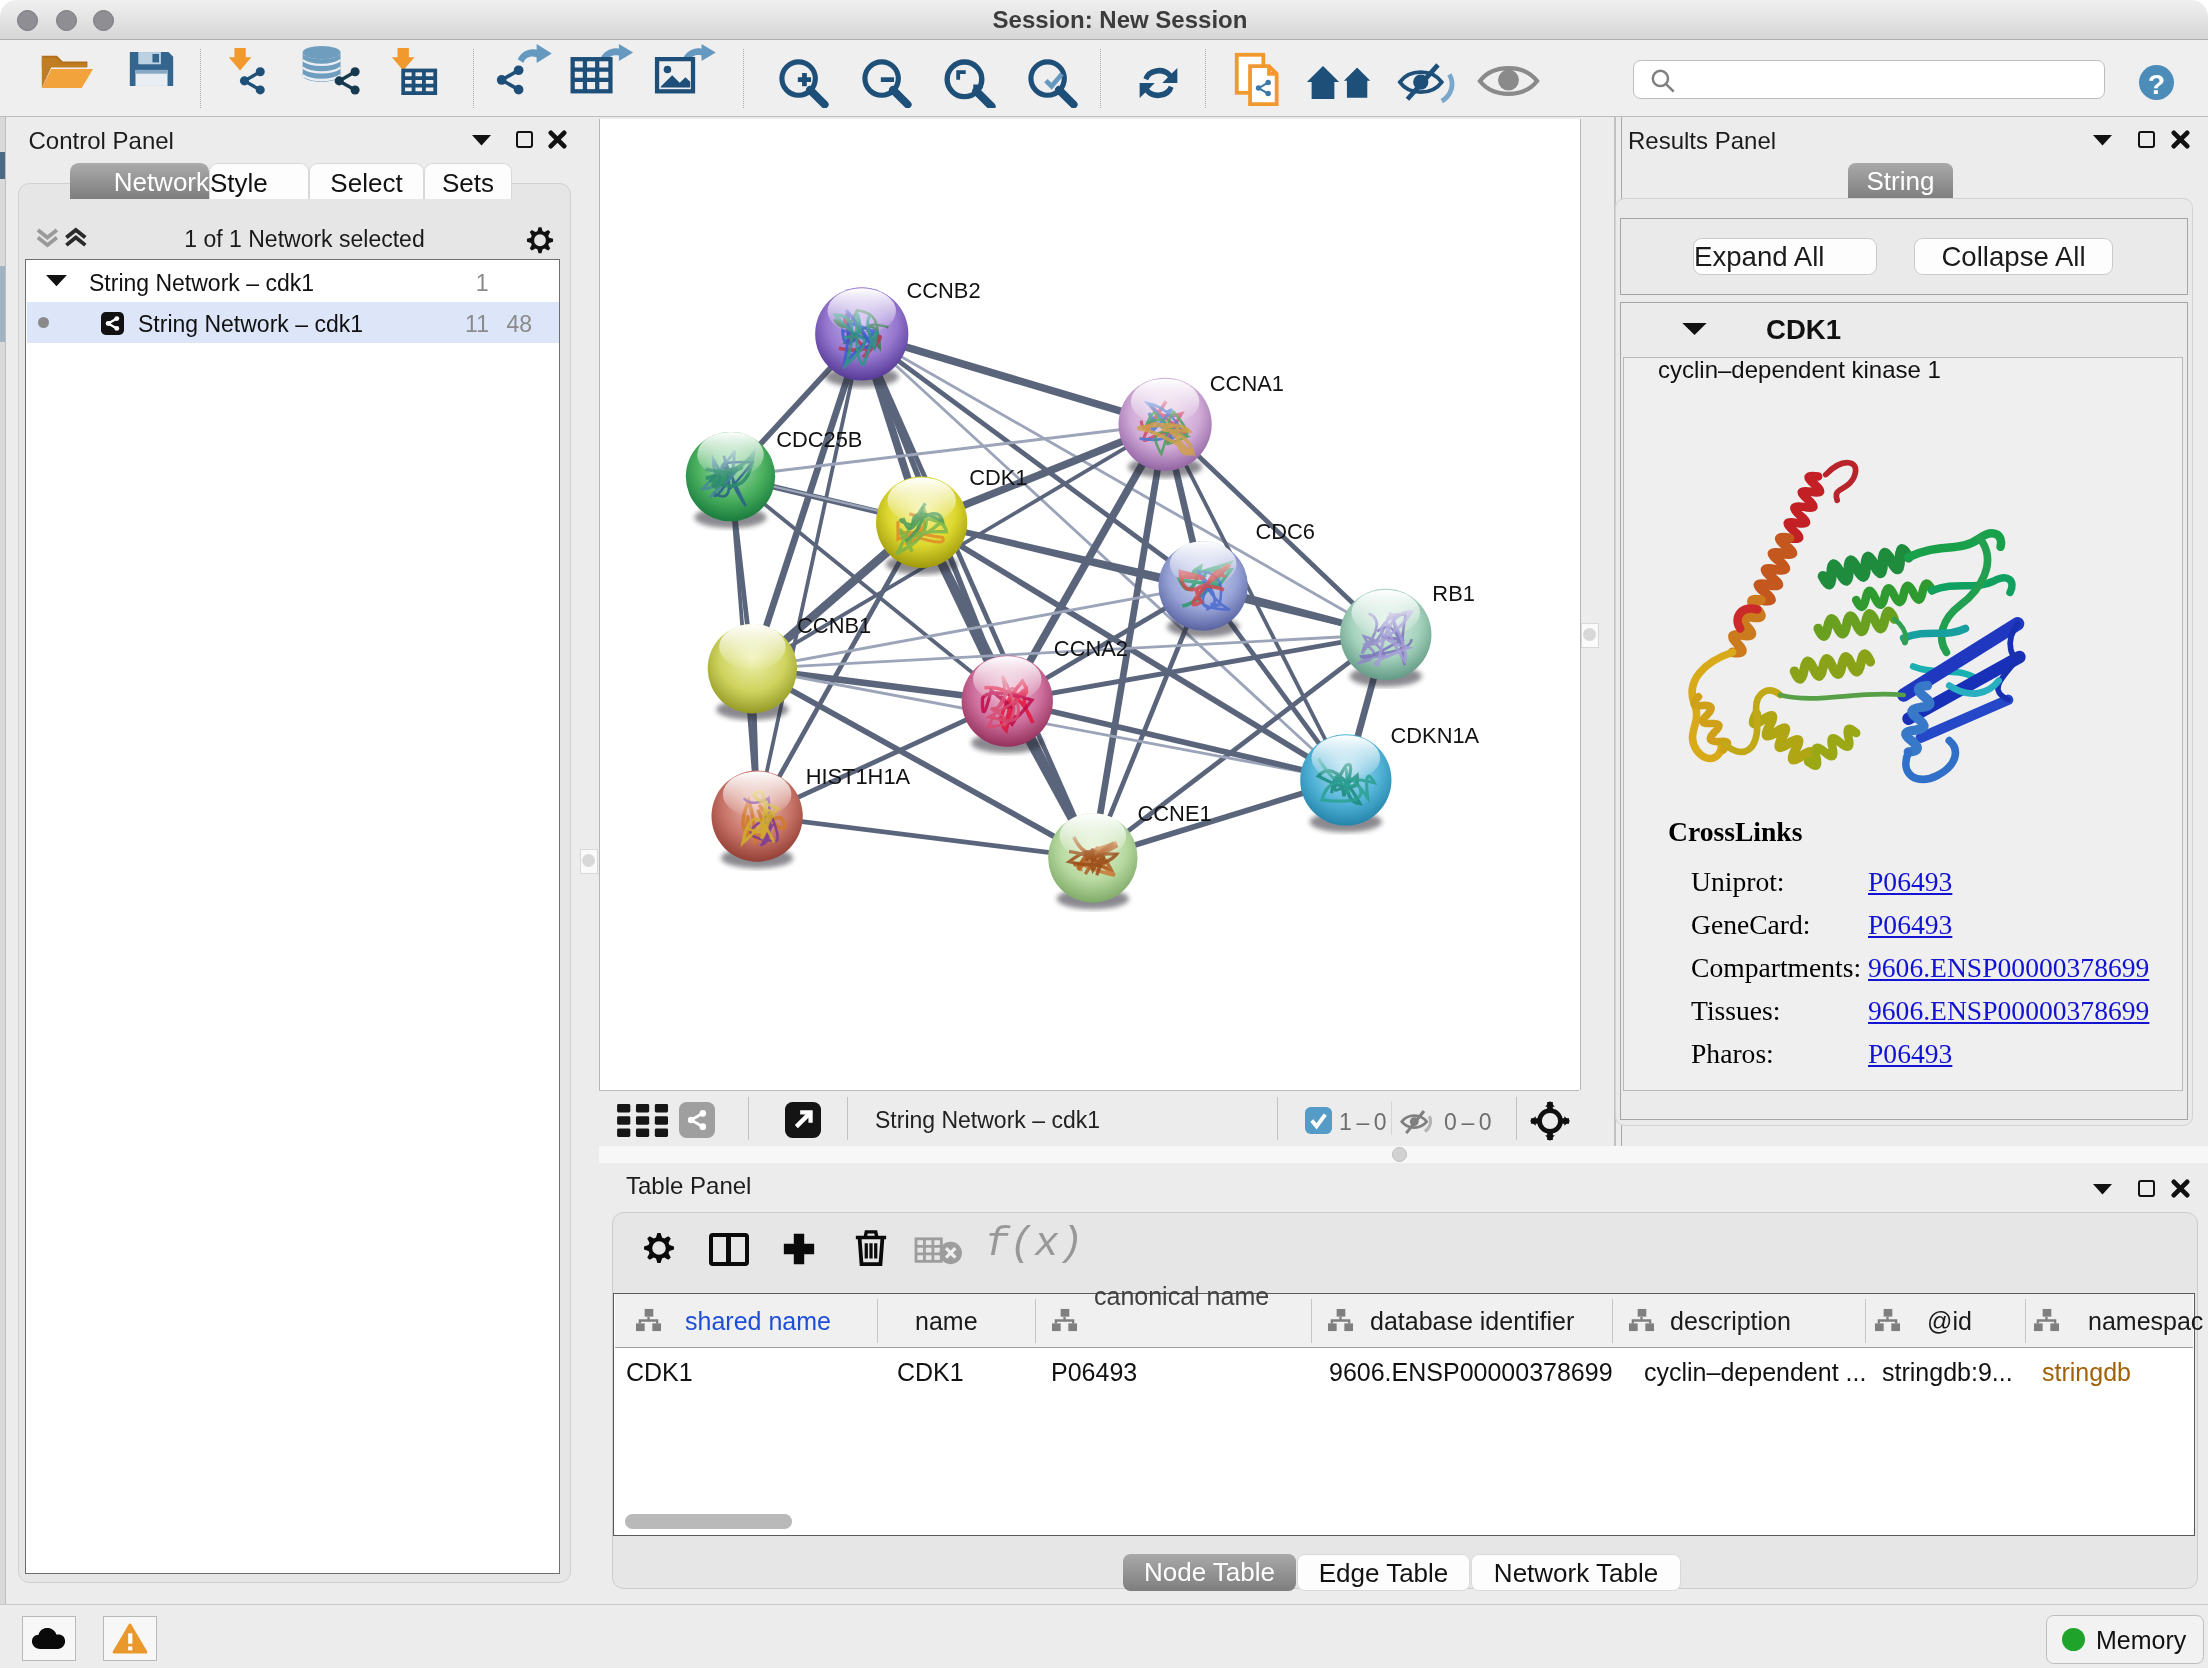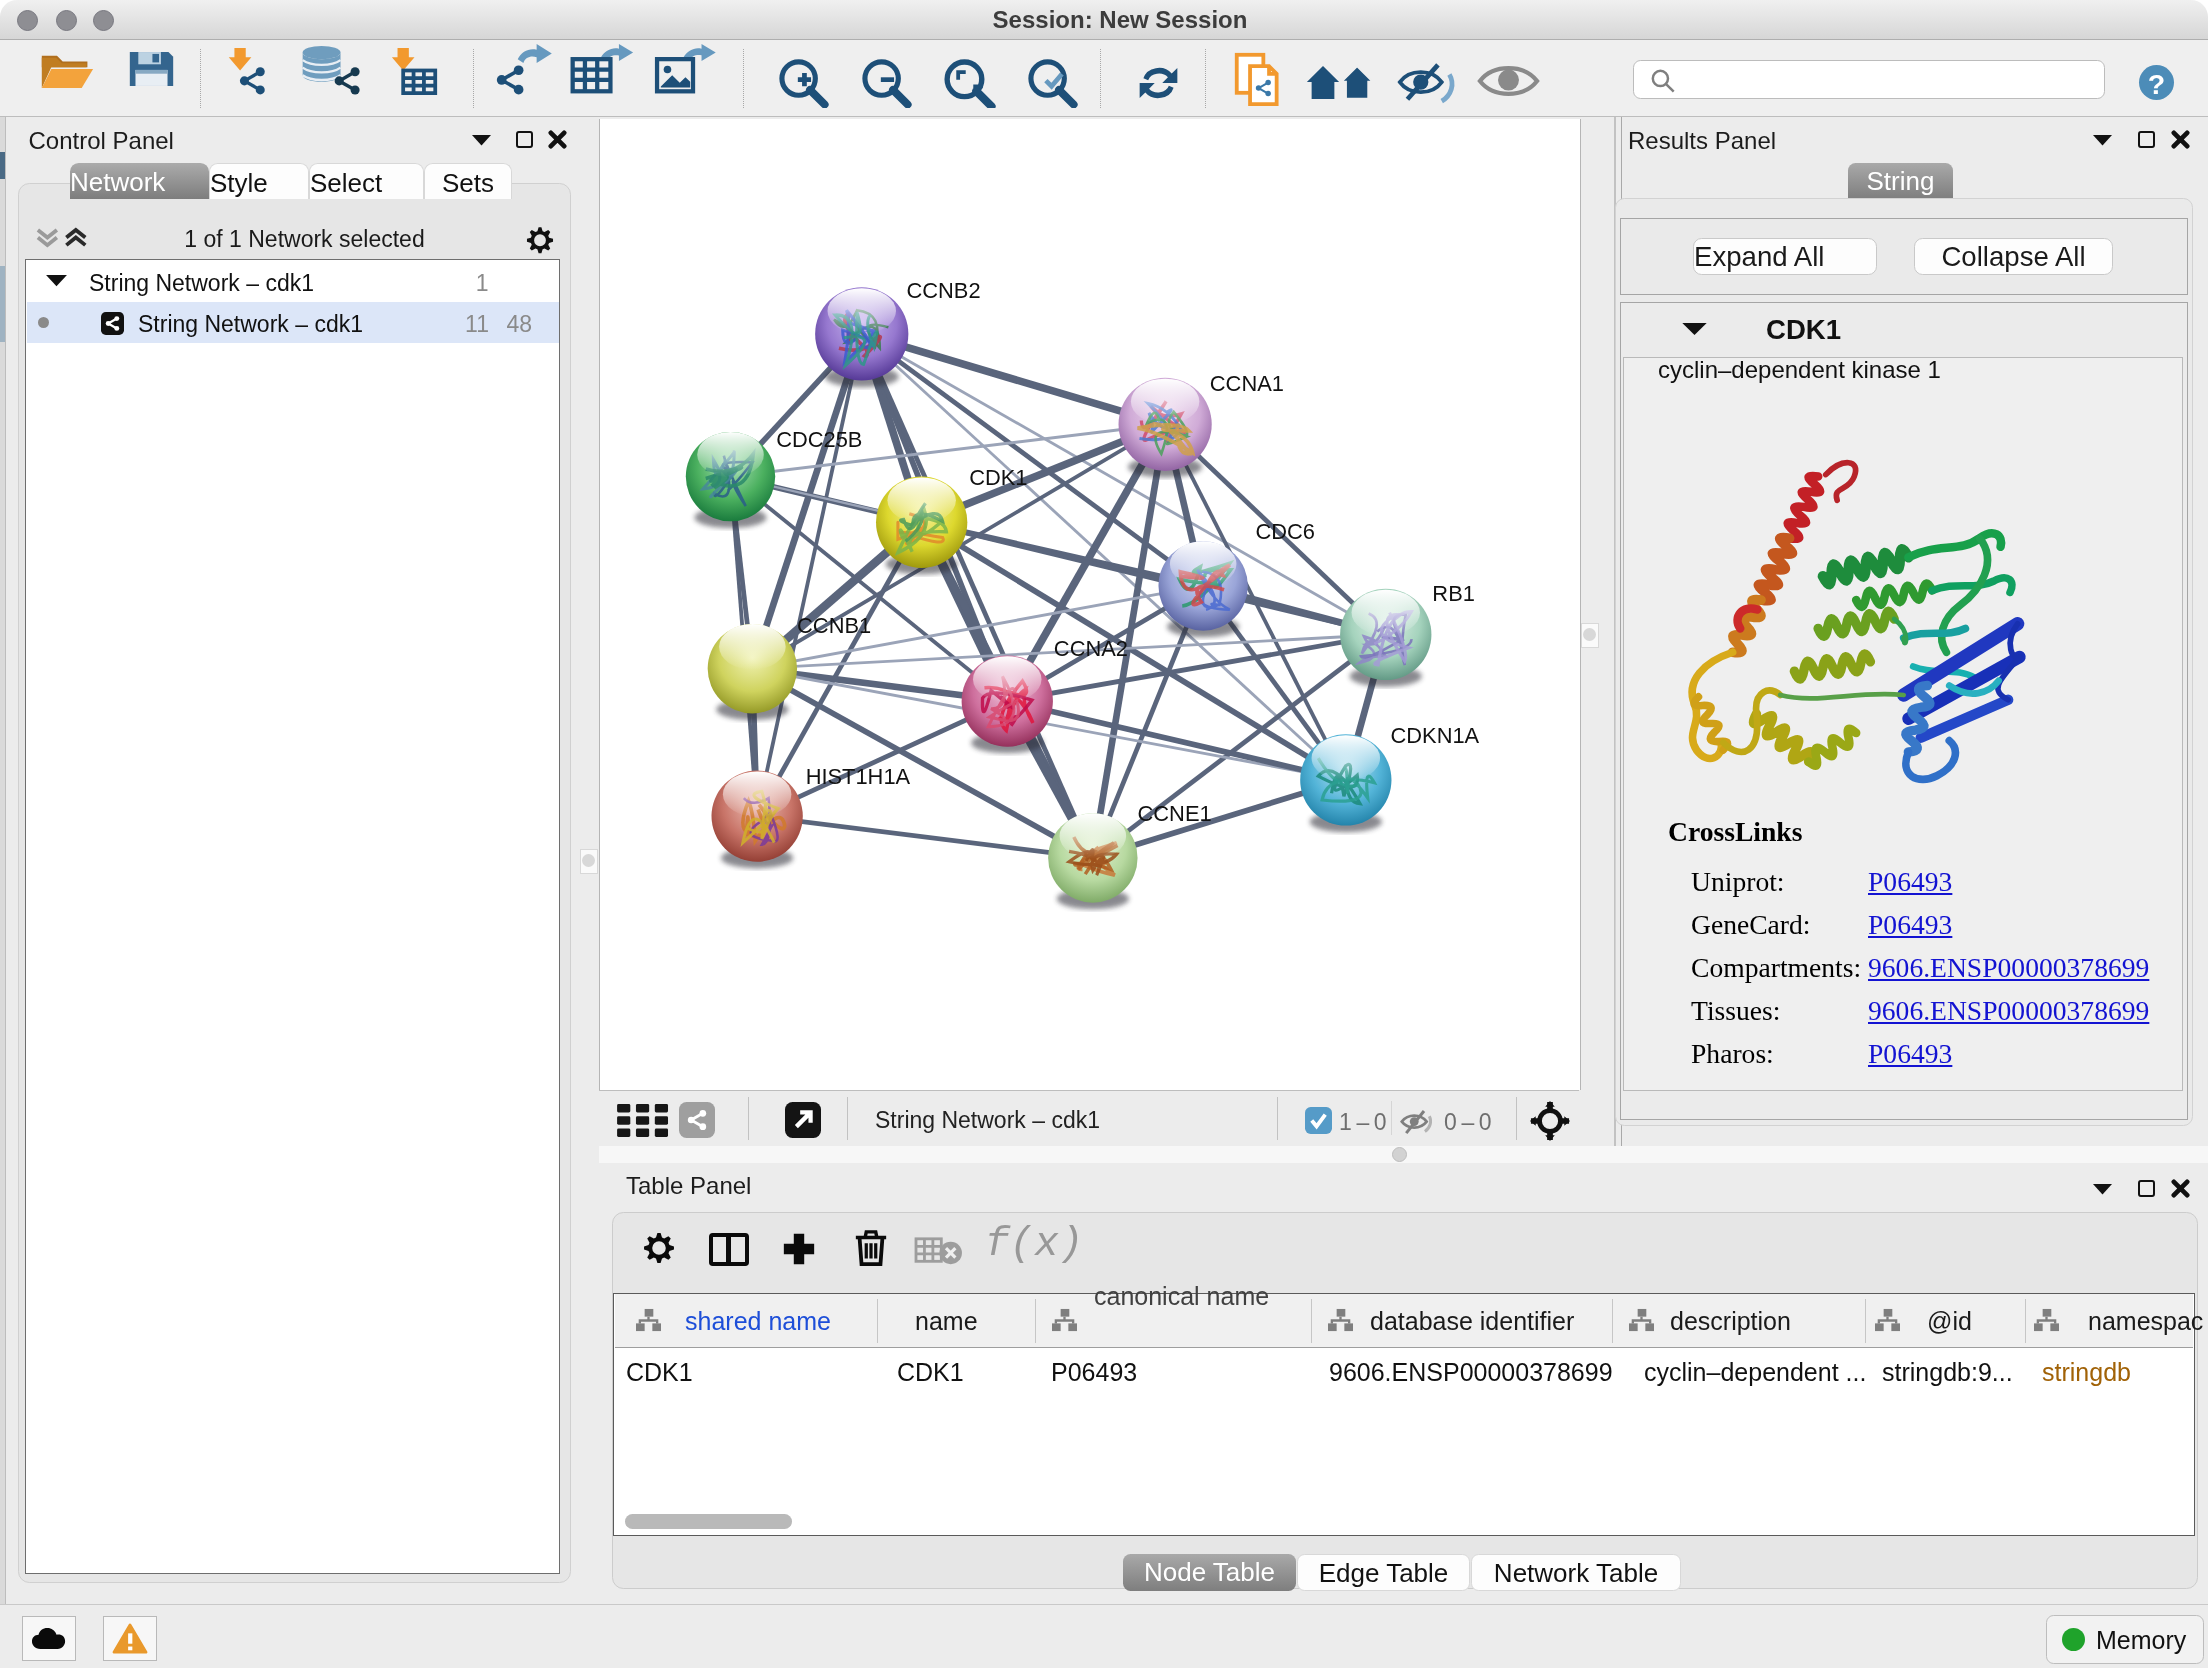--- a/index.html
+++ b/index.html
@@ -137,23 +137,23 @@
 <div style="position:absolute;left:0;top:266px;width:4.8px;height:76px;background:#9fb3c2"></div>
 <div style="position:absolute;left:28.5px;top:127px;font-size:24px;color:#1c1c1c">Control Panel</div>
 <svg style="position:absolute;left:472px;top:134px" width="19" height="12.4" viewBox="0 0 20 13">
     <polygon points="0,1 20,1 10,12" fill="#111"></polygon>
   </svg>
     <div style="position:absolute;left:516px;top:131px;width:17px;height:17px;border:2.9px solid #111;border-radius:2.9px;box-sizing:border-box"></div>
     <svg style="position:absolute;left:548px;top:130px" width="19" height="19" viewBox="0 0 20 20">
       <path d="M3 3 L17 17 M17 3 L3 17" stroke="#111" stroke-width="5" stroke-linecap="round"></path>
   </svg>
 <div style="position:absolute;left:18px;top:183px;width:553px;height:1400px;background:#e6e6e6;border:1px solid #d0d0d0;border-radius:11.4px;box-sizing:border-box"></div>
-<div style="position:absolute;left:70px;top:163px;width:139px;height:36px;border-radius:8.6px 8.6px 0 0;background:linear-gradient(#ababab,#7d7d7d);color:#fff;font-size:26px;text-align:left;line-height:38px;box-sizing:border-box">Network</div>
+<div style="position:absolute;left:70px;top:163px;width:139px;height:36px;border-radius:8.6px 8.6px 0 0;background:linear-gradient(#ababab,#7d7d7d);color:#fff;font-size:26px;text-align:right;line-height:38px;box-sizing:border-box">Network</div>
 <div style="position:absolute;left:209px;top:163px;width:100px;height:36px;border-radius:8.6px 8.6px 0 0;background:#fdfdfd;color:#111;border:1px solid #d8d8d8;border-bottom:none;font-size:26px;text-align:left;line-height:38px;box-sizing:border-box">Style</div>
-<div style="position:absolute;left:309px;top:163px;width:115px;height:36px;border-radius:8.6px 8.6px 0 0;background:#fdfdfd;color:#111;border:1px solid #d8d8d8;border-bottom:none;font-size:26px;text-align:left;line-height:38px;box-sizing:border-box">Select</div>
+<div style="position:absolute;left:309px;top:163px;width:115px;height:36px;border-radius:8.6px 8.6px 0 0;background:#fdfdfd;color:#111;border:1px solid #d8d8d8;border-bottom:none;font-size:26px;text-align:center;line-height:38px;box-sizing:border-box">Select</div>
 <div style="position:absolute;left:424px;top:163px;width:88px;height:36px;border-radius:8.6px 8.6px 0 0;background:#fdfdfd;color:#111;border:1px solid #d8d8d8;border-bottom:none;font-size:26px;text-align:center;line-height:38px;box-sizing:border-box">Sets</div>
 <svg style="position:absolute;left:36px;top:226px" width="55" height="25" viewBox="0 0 58 26">
       <path d="M2 4 L12 12 L22 4 M2 12 L12 20 L22 12" stroke="#9a9a9a" stroke-width="4" fill="none"></path>
       <path d="M32 20 L42 12 L52 20 M32 12 L42 4 L52 12" stroke="#2a2a2a" stroke-width="4" fill="none"></path>
     </svg>
 <div style="position:absolute;left:38px;top:226px;width:533px;text-align:center;font-size:23px;color:#1a1a1a">1 of 1 Network selected</div>
 <svg style="position:absolute;left:525px;top:226px" width="30" height="28.5" viewBox="0 0 32 30">
     <path d="M14.5,1.1 L17.5,1.1 L18.8,5.3 L20.8,6.2 L24.8,4.1 L26.9,6.2 L24.8,10.2 L25.7,12.2 L29.9,13.5 L29.9,16.5 L25.7,17.8 L24.8,19.8 L26.9,23.8 L24.8,25.9 L20.8,23.8 L18.8,24.7 L17.5,28.9 L14.5,28.9 L13.2,24.7 L11.2,23.8 L7.2,25.9 L5.1,23.8 L7.2,19.8 L6.3,17.8 L2.1,16.5 L2.1,13.5 L6.3,12.2 L7.2,10.2 L5.1,6.2 L7.2,4.1 L11.2,6.2 L13.2,5.3 Z M22.3,15.0 A6.3,6.3 0 1 0 9.7,15.0 A6.3,6.3 0 1 0 22.3,15.0 Z" fill="#111" fill-rule="evenodd"></path>
   </svg>
 <div style="position:absolute;left:25px;top:259px;width:535px;height:1315px;background:#fff;border:1.9px solid #6e6e6e;box-sizing:border-box"></div>

